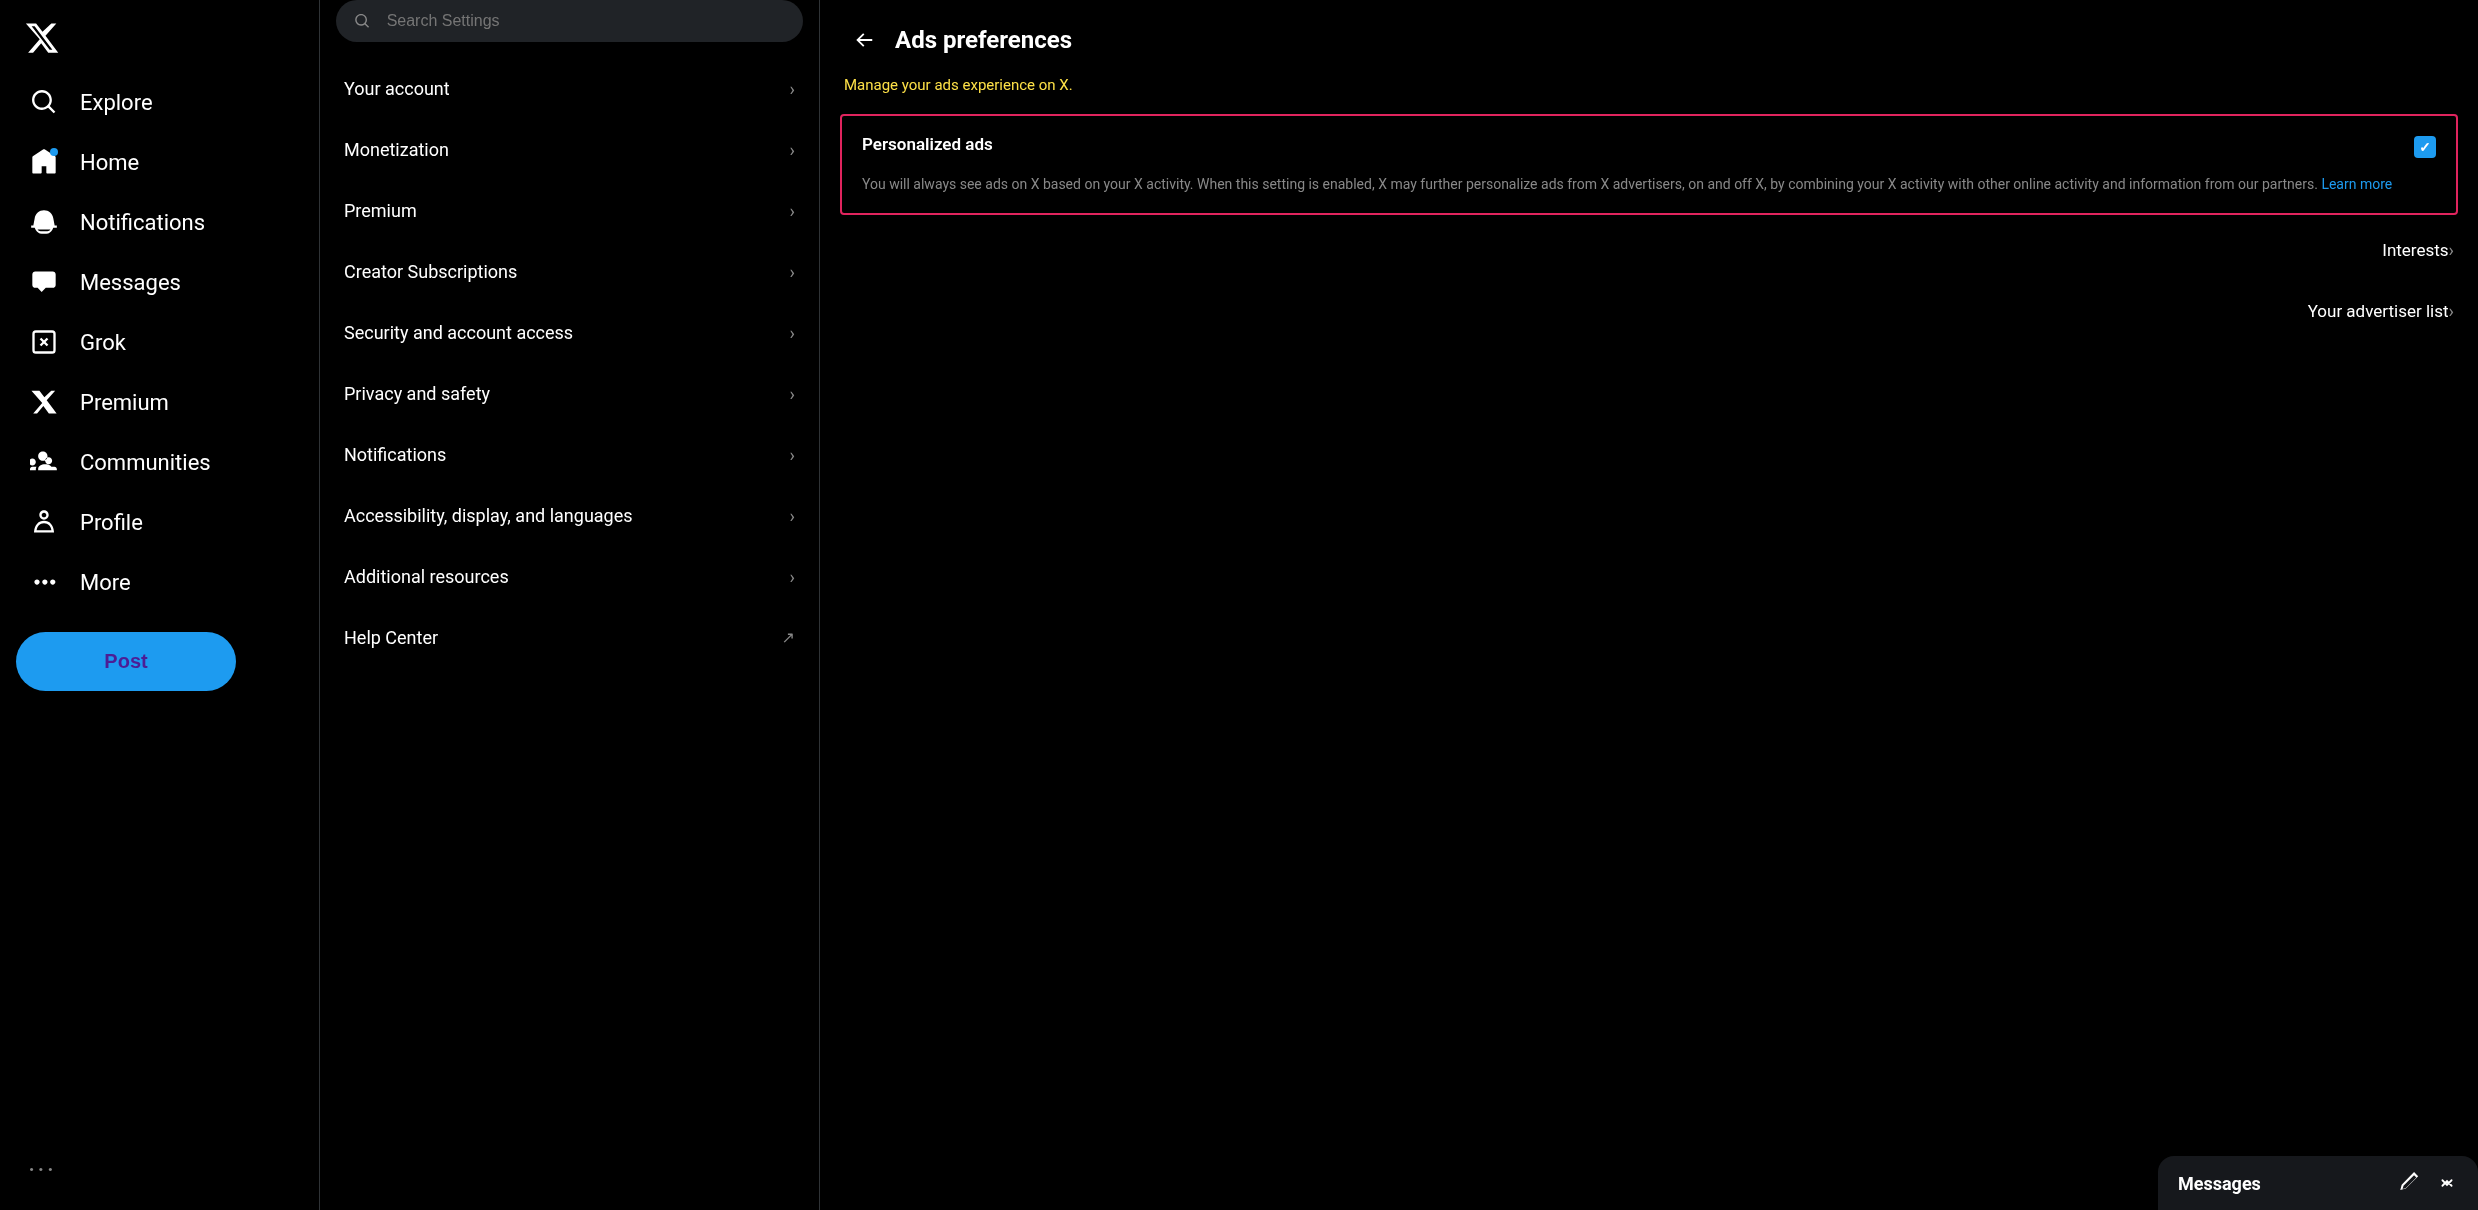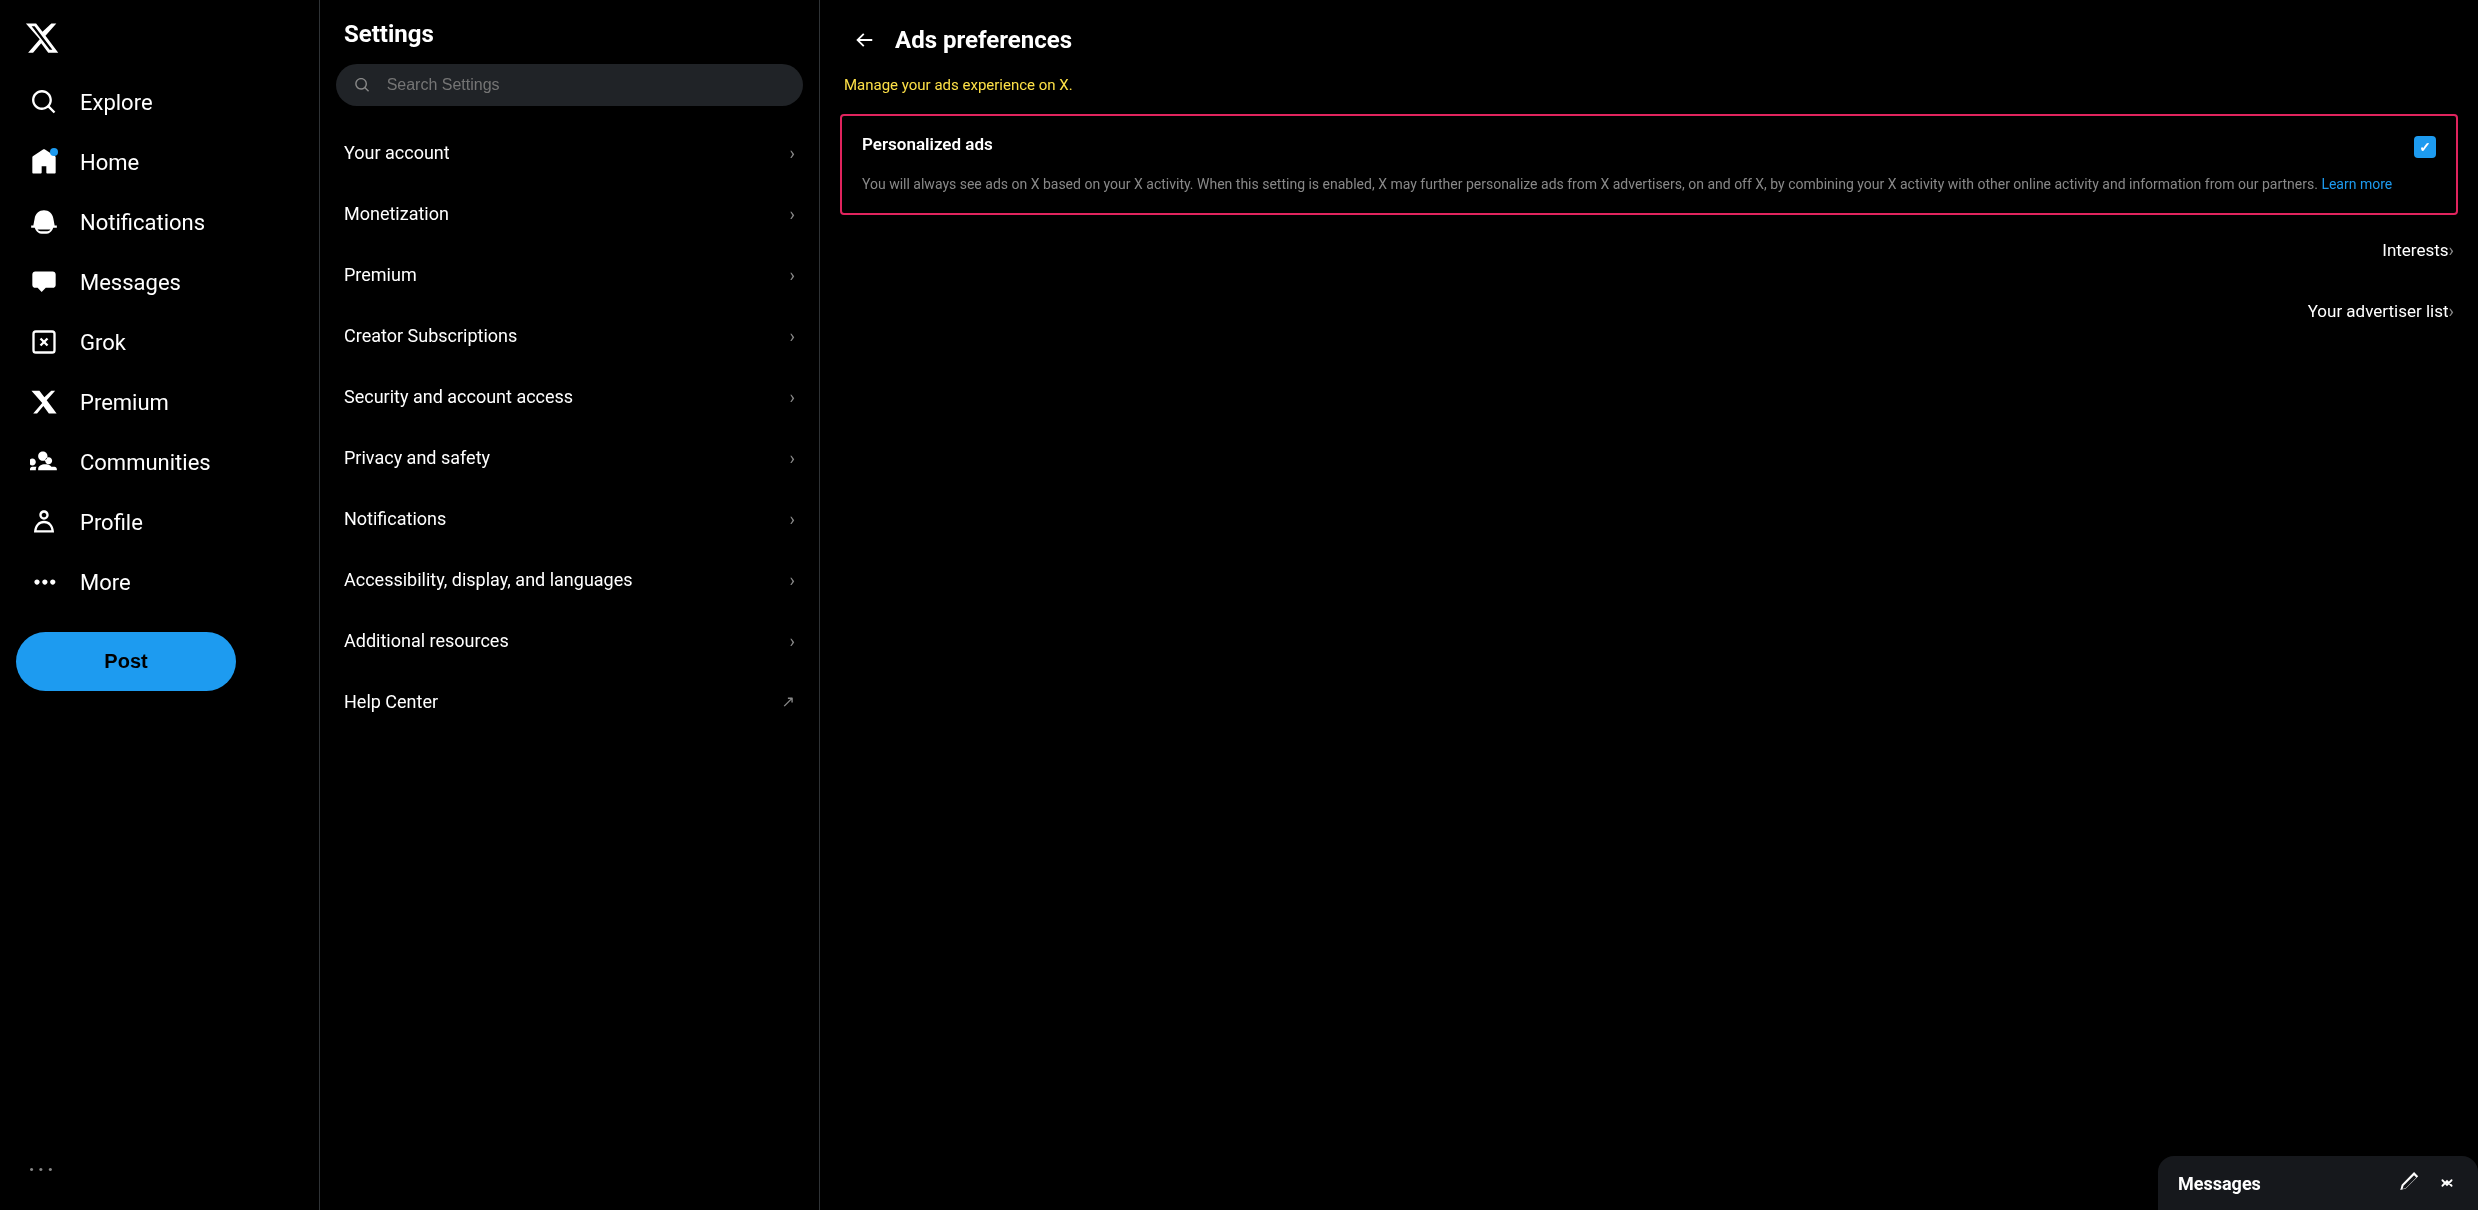--- a/index.html
+++ b/index.html
@@ -63,21 +63,21 @@
       position: absolute;
       top: 2px;
       right: 2px;
       width: 8px;
       height: 8px;
       background: #1d9bf0;
       border-radius: 50%;
     }
     .post-btn {
       background: #1d9bf0;
-      color: #000000;
+      color: #4c1d95;
       border: none;
       border-radius: 50px;
       padding: 18px 0;
       font-size: 20px;
       font-weight: 700;
       width: 220px;
       margin-top: 20px;
       cursor: pointer;
     }
     .more-dots {
@@ -355,21 +355,20 @@
     </div>
     <span class="label">More</span>
   </div>
 
   <button class="post-btn">Post</button>
 
   <div class="more-dots">···</div>
 </nav>
 
 <div class="settings-panel">
-  <h1 class="settings-title">Settings</h1>
   <div class="search-bar">
     <svg width="18" height="18" viewBox="0 0 24 24" fill="#888">
       <path d="M10.25 3.75c-3.59 0-6.5 2.91-6.5 6.5s2.91 6.5 6.5 6.5 6.5-2.91 6.5-6.5-2.91-6.5-6.5-6.5zm-8.5 6.5c0-4.694 3.806-8.5 8.5-8.5 4.694 0 8.5 3.806 8.5 8.5 0 1.986-.682 3.815-1.814 5.262l4.776 4.776-1.414 1.414-4.776-4.776A8.456 8.456 0 0110.25 18.75c-4.694 0-8.5-3.806-8.5-8.5z"></path>
     </svg>
     <input type="text" placeholder="Search Settings" style="">
   </div>
 
   <div class="settings-list">
 
     <div class="settings-item">

